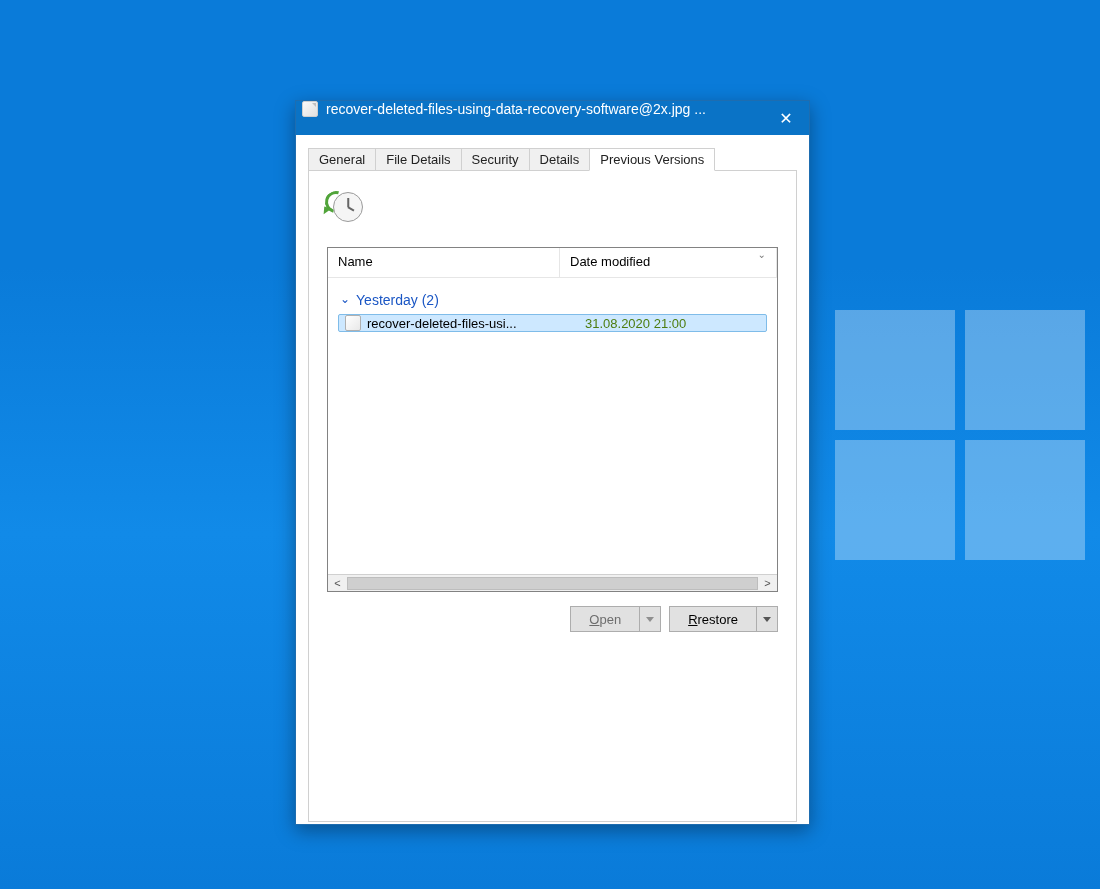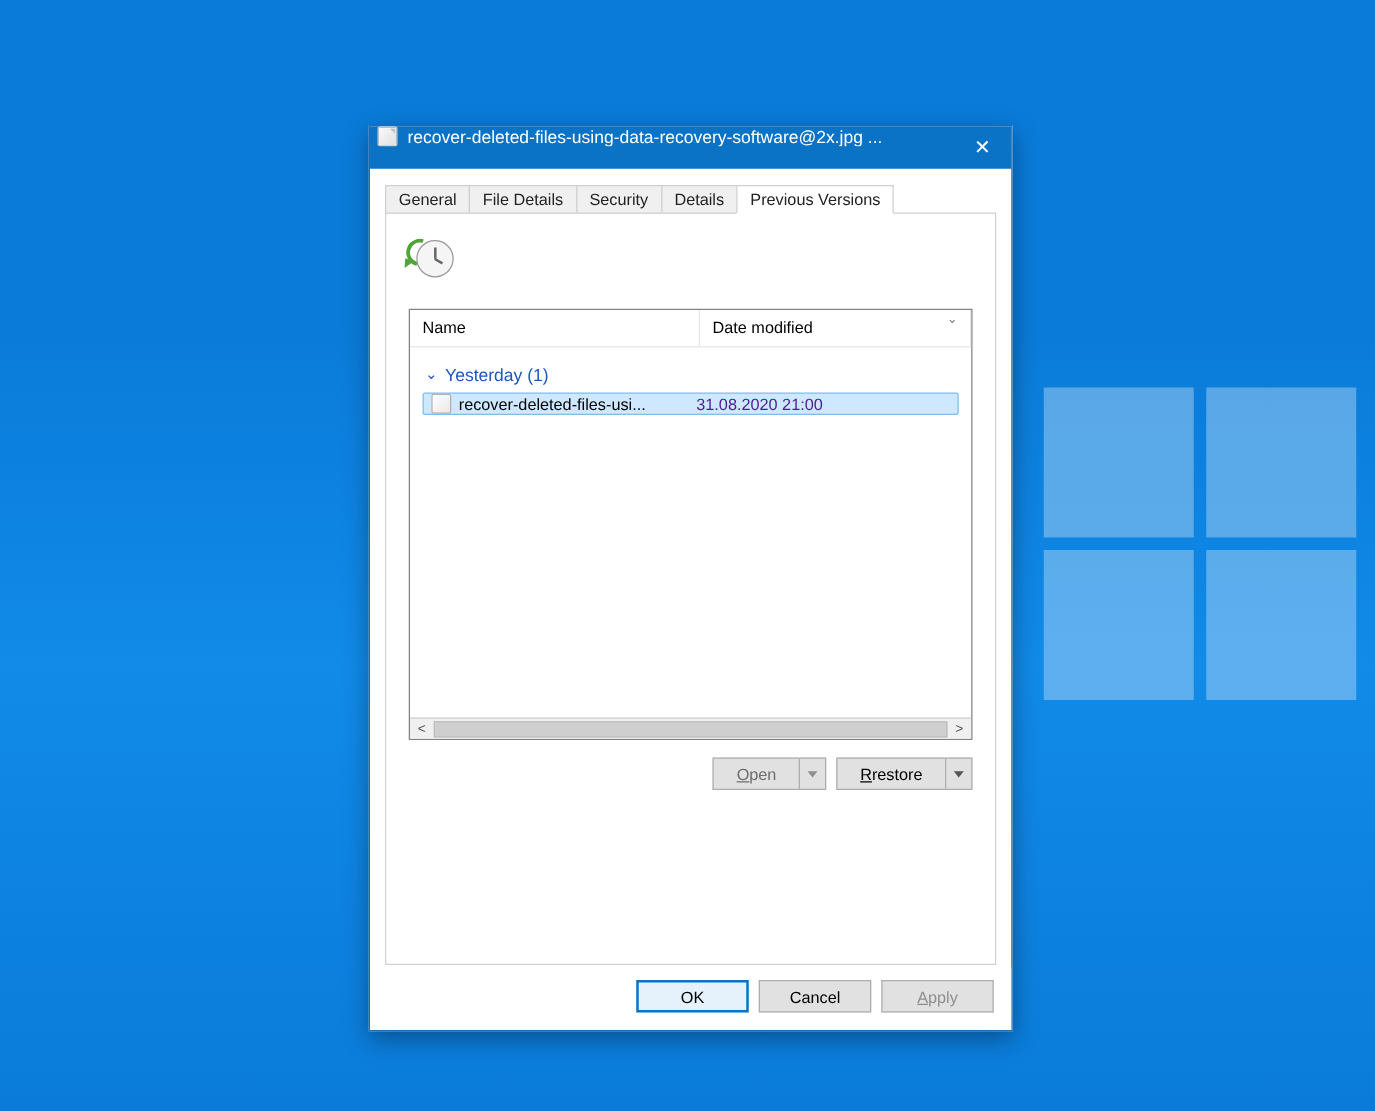--- a/index.html
+++ b/index.html
@@ -200,21 +200,21 @@
     height: 18px;
     margin: 0 10px;
     padding: 0 6px;
   }
   .row.selected {
     background:#cde8ff;
     border:1px solid #7fbce9;
     border-radius:2px;
   }
   .row .cell-name { width: 212px; display:flex; align-items:center; gap:6px; overflow:hidden; }
-  .row .cell-date { flex:1; color:#4c1d95; }
+  .row .cell-date { flex:1; color:#4d7c0f;margin-left:28px; }
   .row .fname { white-space:nowrap; overflow:hidden; text-overflow:ellipsis; }
   .row .file-icon-small2 {
     width:16px; height:16px; border:1px solid #b0b0b0;
     background:linear-gradient(135deg,#fff,#e8e8e8);
     border-radius:2px; flex-shrink:0;
   }
   .list-scroll {
     height:17px; border-top:1px solid #d0d0d0; background:#f0f0f0;
     display:flex; align-items:center; justify-content:space-between;
     font-size:11px; color:#555; padding:0 2px;
@@ -304,21 +304,21 @@
           <div class="col-headers">
             <div class="col name">Name</div>
             <div class="col date">
               <span>Date modified</span>
               <span class="sort">⌄</span>
             </div>
           </div>
           <div class="list-body">
             <div class="group-header">
               <span class="chev">⌄</span>
-              <span>Yesterday (1)</span>
+              <span>Yesterday (2)</span>
             </div>
             <div class="row selected">
               <div class="cell-name">
                 <span class="file-icon-small2"></span>
                 <span class="fname">recover-deleted-files-usi...</span>
               </div>
               <div class="cell-date">31.08.2020 21:00</div>
             </div>
           </div>
           <div class="list-scroll">
@@ -342,21 +342,14 @@
               <span><span class="ul-char">R</span><span>restore</span></span>
             </div>
             <div class="drop">
                 <div class="tri"></div>
               </div>
           </div>
         </div>
       </div>
     </div>
 
-    <div class="footer">
-      <div class="win-btn default">OK</div>
-      <div class="win-btn">Cancel</div>
-      <div class="win-btn disabled">
-        <span><span class="ul-char">A</span><span>pply</span></span>
-      </div>
-    </div>
   </div>
 </div>
 
 </body></html>

